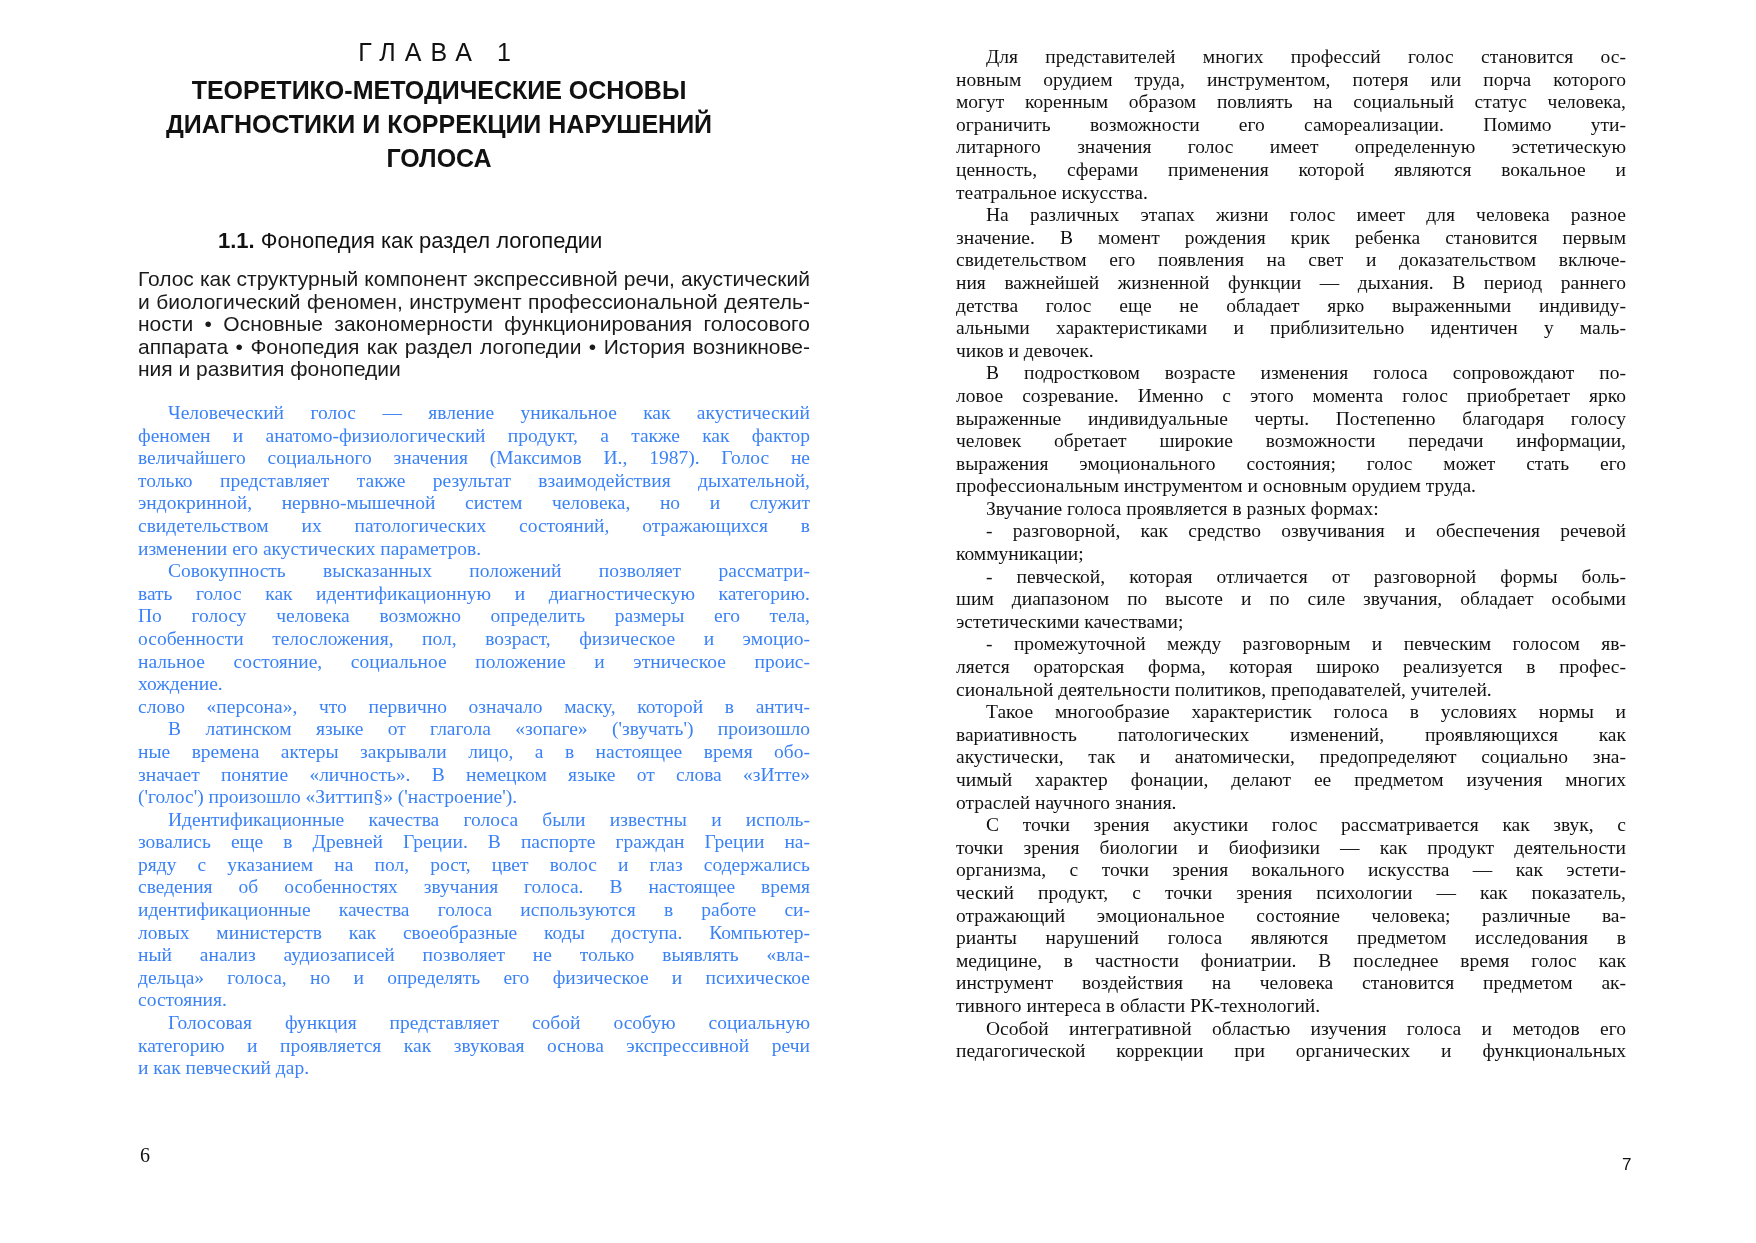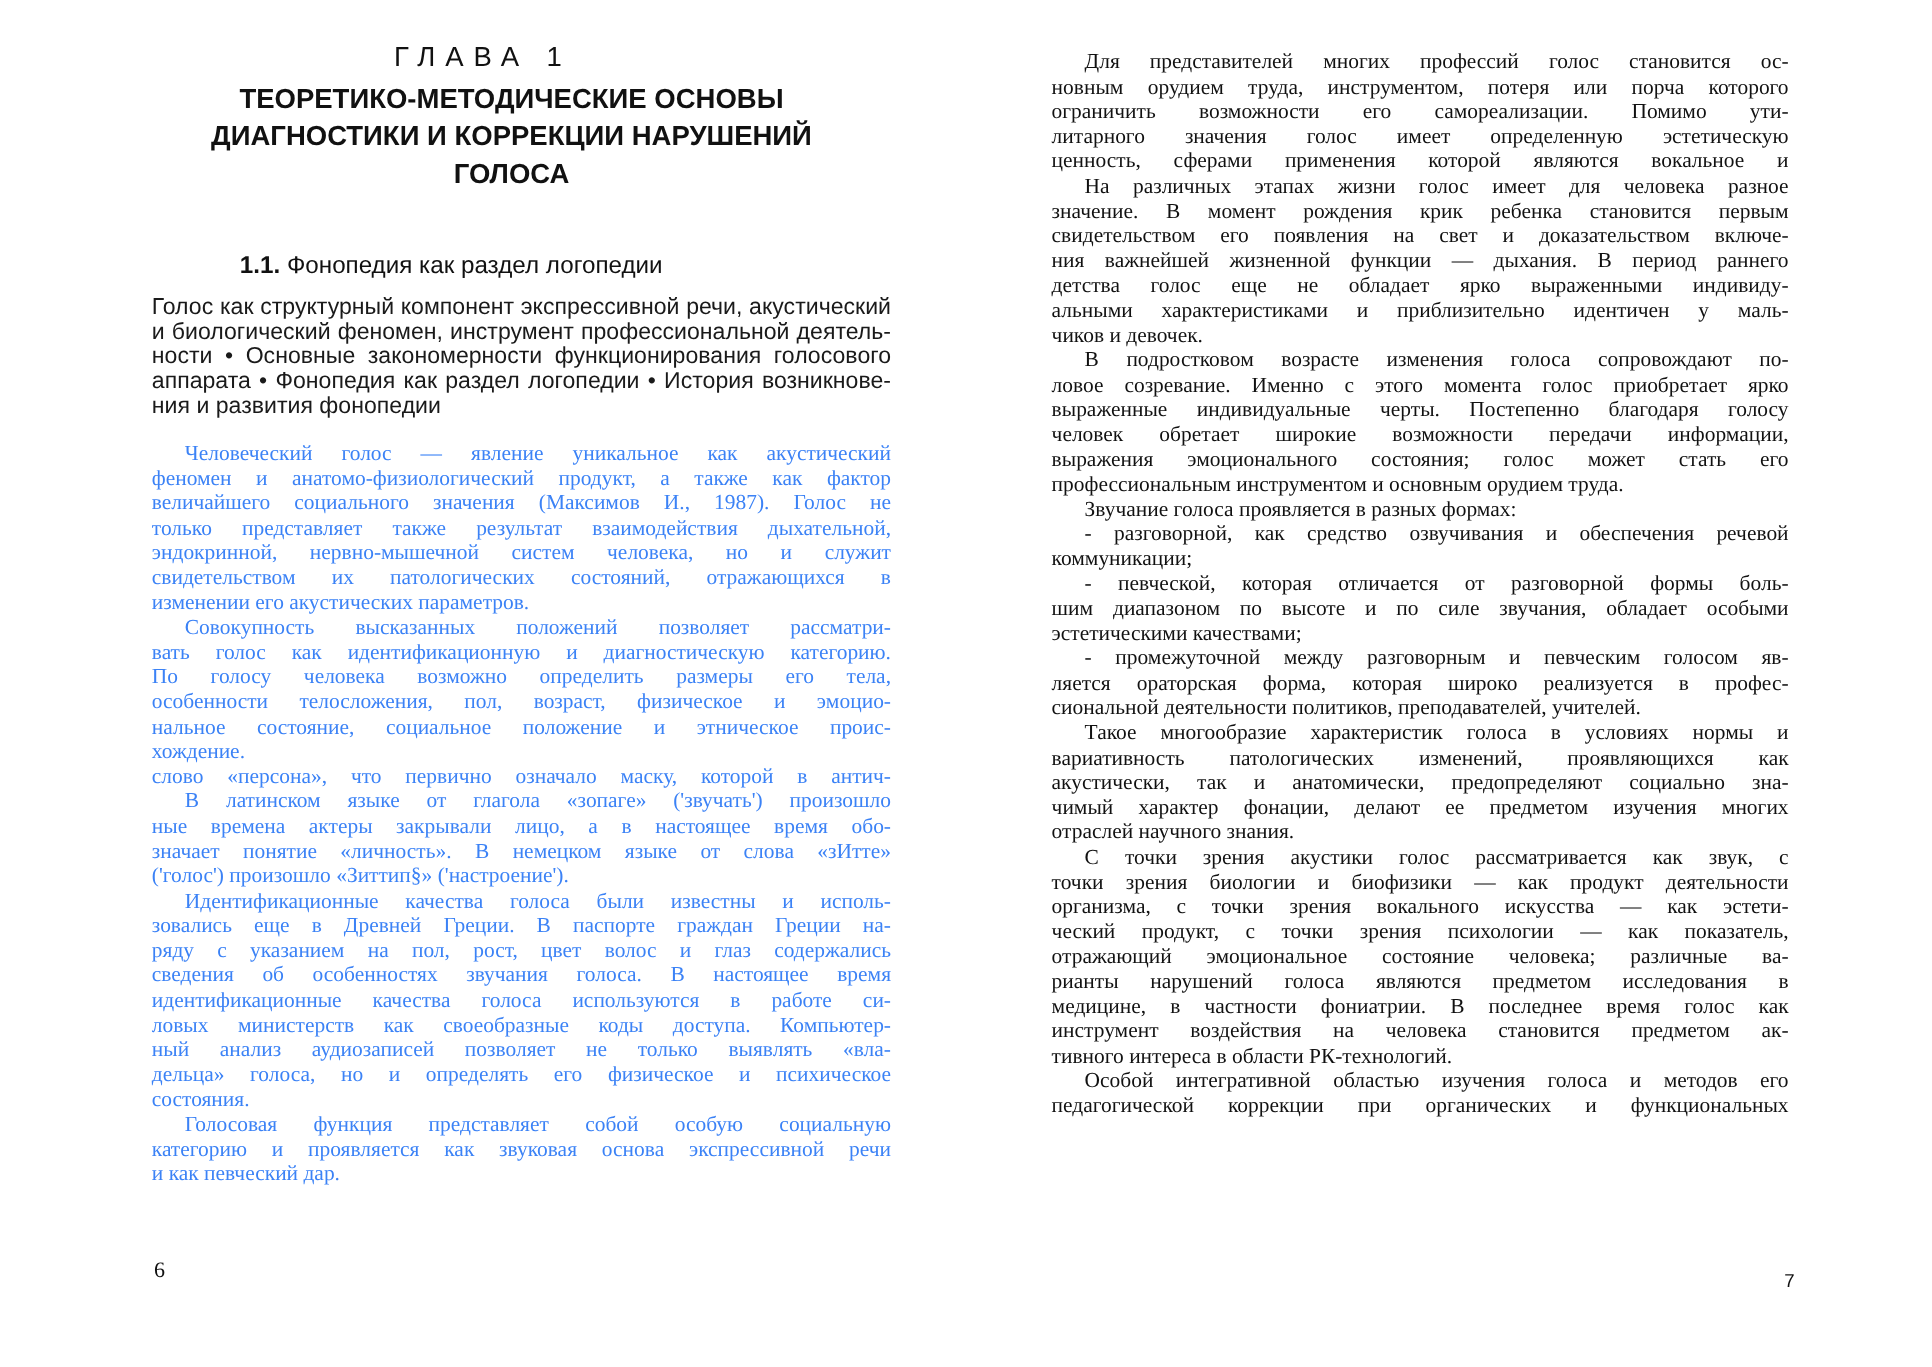--- a/index.html
+++ b/index.html
@@ -7,21 +7,21 @@
   .page { position: absolute; top: 0; height: 1243px; }
   .page-left { left: 0; width: 878px; }
   .page-right { left: 878px; width: 878px; }
 
   .chapter-label {
     position: absolute; left: 0; width: 878px; top: 38px; text-align: center;
     font-family: "Liberation Sans", sans-serif; font-size: 25px; letter-spacing: 9px; color: #111;
   }
   .chapter-title {
     position: absolute; left: 0; width: 878px; top: 73px; text-align: center;
-    font-family: "Liberation Sans", sans-serif; font-weight: bold; font-size: 25px; line-height: 34px; color: #111; padding-left: 26px;
+    font-family: "Liberation Sans", sans-serif; font-weight: bold; font-size: 25px; line-height: 34px; color: #111;
   }
   .section-title {
     position: absolute; left: 218px; top: 228px;
     font-family: Liberation Sans, sans-serif; font-size: 22px; color: #111;
   }
   .section-title .num { font-weight: bold; }
   .abstract {
     position: absolute; left: 138px; width: 672px; top: 268px;
     font-family: "Liberation Sans", sans-serif; font-size: 21px; line-height: 22.5px; color: #1a1a1a;
   }
@@ -107,23 +107,25 @@
       </div>
     </div>
   <div class="page-number pn-left">6</div>
 </div>
 
 <div class="page page-right">
   <div class="body-right" id="right-body">
       <div>
         <span class="ln ind">Для представителей многих профессий голос становится ос-</span>
         <span class="ln">новным орудием труда, инструментом, потеря или порча которого</span>
+        <span class="ln">могут коренным образом повлиять на социальный статус человека,</span>
         <span class="ln">ограничить возможности его самореализации. Помимо ути-</span>
         <span class="ln">литарного значения голос имеет определенную эстетическую</span>
         <span class="ln">ценность, сферами применения которой являются вокальное и</span>
+        <span class="ln last">театральное искусства.</span>
       </div>
       <div>
         <span class="ln ind">На различных этапах жизни голос имеет для человека разное</span>
         <span class="ln">значение. В момент рождения крик ребенка становится первым</span>
         <span class="ln">свидетельством его появления на свет и доказательством включе-</span>
         <span class="ln">ния важнейшей жизненной функции — дыхания. В период раннего</span>
         <span class="ln">детства голос еще не обладает ярко выраженными индивиду-</span>
         <span class="ln">альными характеристиками и приблизительно идентичен у маль-</span>
         <span class="ln last">чиков и девочек.</span>
       </div>

